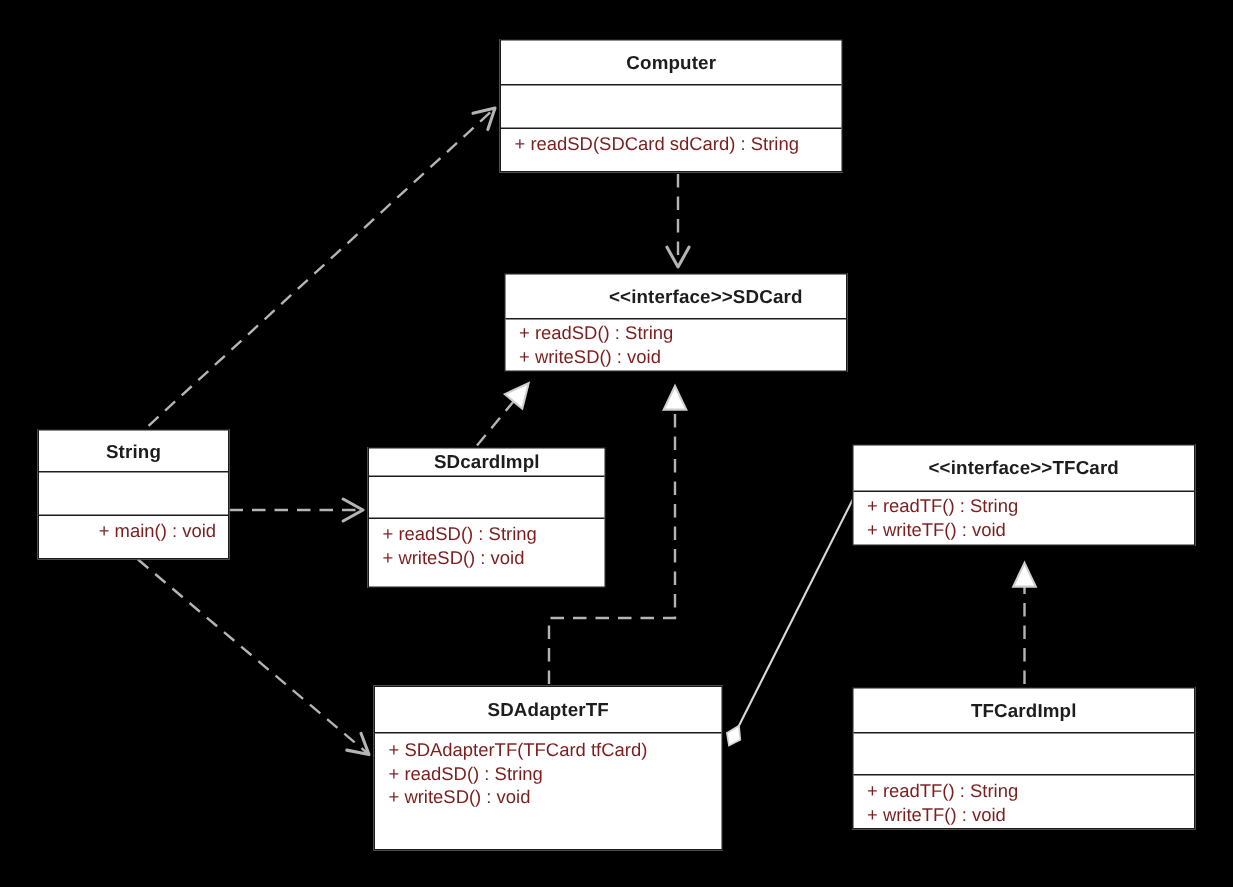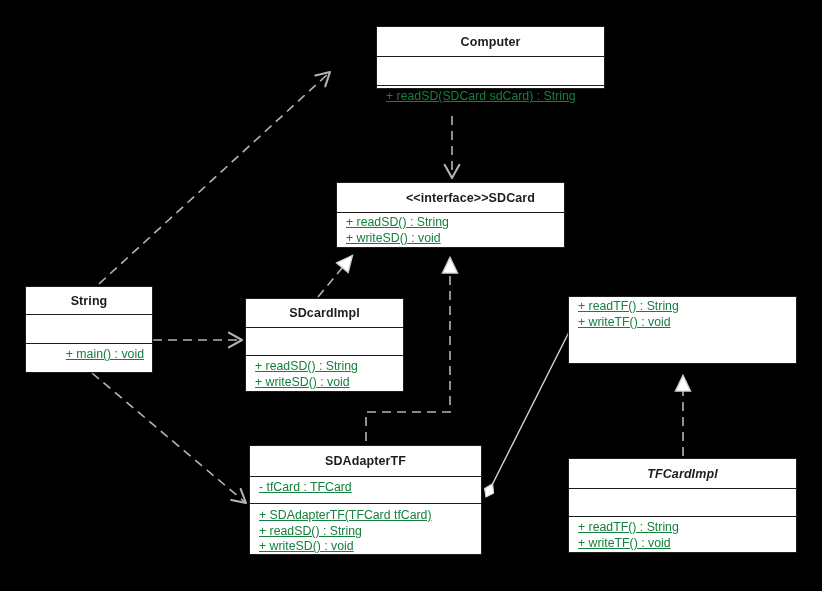--- a/index.html
+++ b/index.html
@@ -46,24 +46,23 @@
     border-bottom: 1px solid #1c1c1c;
     box-sizing: border-box;
     padding: 3px 8px 3px 9px;
   }
   .cls-ops {
     box-sizing: border-box;
     padding: 3px 8px 3px 9px;
   }
   .member {
     font-size: 12.3px;
-    color: #15803d;
+    color: #7f1d1d;
     line-height: 15.5px;
     white-space: nowrap;
-    text-decoration: underline;
   }
   .empty-compartment { }
 </style>
 </head>
 <body>
 
 <div id="canvas">
 
   <svg class="edges" viewBox="0 0 822 591">
     <defs>
@@ -104,21 +103,21 @@
 
     <g>
       <path d="M 683 456 L 683 376" fill="none" stroke="#b4b4b4" stroke-width="1.6" stroke-dasharray="9 6" marker-end="url(#hollowTriangle)"></path>
     </g>
 
     <g>
       <path d="M 486 497 L 570 330" fill="none" stroke="#d8d8d8" stroke-width="1.4" marker-start="url(#hollowDiamond)"></path>
     </g>
   </svg>
 
-  <div class="uml-class" style="left:333px; top:26px; width:229px; height:63px;margin-left:43px;">
+  <div class="uml-class" style="left:333px; top:26px; width:229px; height:89px;">
     <div class="cls-name" style="height:30px;">Computer</div>
     <div class="cls-attrs empty-compartment" style="height:29px;"></div>
     <div class="cls-ops" style="height:29px;">
       <div class="member">+ readSD(SDCard sdCard) : String</div>
     </div>
   </div>
 
   <div class="uml-class" style="left:336px; top:182px; width:229px; height:66px;">
     <div class="cls-name" style="height:30px;padding-left:40px;">&lt;&lt;interface&gt;&gt;SDCard</div>
     <div class="cls-ops" style="height:35px; padding-top:2px;">
@@ -129,49 +128,47 @@
 
   <div class="uml-class" style="left:25px; top:286px; width:128px; height:87px;">
     <div class="cls-name" style="height:28px;">String</div>
     <div class="cls-attrs empty-compartment" style="height:29px;"></div>
     <div class="cls-ops" style="height:28px;text-align:right;">
       <div class="member">+ main() : void</div>
     </div>
   </div>
 
   <div class="uml-class" style="left:245px; top:298px; width:159px; height:94px;">
-    <div class="cls-name" style="height:29px;">SDcardImpl</div>
+    <div class="cls-name" style="height:19px;">SDcardImpl</div>
     <div class="cls-attrs empty-compartment" style="height:28px;"></div>
     <div class="cls-ops" style="height:37px; padding-top:3px;">
       <div class="member">+ readSD() : String</div>
       <div class="member">+ writeSD() : void</div>
     </div>
   </div>
 
   <div class="uml-class" style="left:568px; top:296px; width:229px; height:68px;">
+    <div class="cls-name" style="height:31px;">&lt;&lt;interface&gt;&gt;TFCard</div>
     <div class="cls-ops" style="height:36px; padding-top:2px;">
       <div class="member">+ readTF() : String</div>
       <div class="member">+ writeTF() : void</div>
     </div>
   </div>
 
-  <div class="uml-class" style="left:249px; top:445px; width:233px; height:110px;">
+  <div class="uml-class" style="left:249px; top:457px; width:233px; height:110px;">
     <div class="cls-name" style="height:31px;">SDAdapterTF</div>
-    <div class="cls-attrs" style="height:27px;">
-      <div class="member">- tfCard : TFCard</div>
-    </div>
     <div class="cls-ops" style="height:52px; padding-top:4px;">
       <div class="member">+ SDAdapterTF(TFCard tfCard)</div>
       <div class="member">+ readSD() : String</div>
       <div class="member">+ writeSD() : void</div>
     </div>
   </div>
 
   <div class="uml-class" style="left:568px; top:458px; width:229px; height:95px;">
-    <div class="cls-name" style="height:30px;font-style:italic;">TFCardImpl</div>
+    <div class="cls-name" style="height:30px;">TFCardImpl</div>
     <div class="cls-attrs empty-compartment" style="height:28px;"></div>
     <div class="cls-ops" style="height:37px; padding-top:3px;">
       <div class="member">+ readTF() : String</div>
       <div class="member">+ writeTF() : void</div>
     </div>
   </div>
 
 </div>
 
 </body></html>

